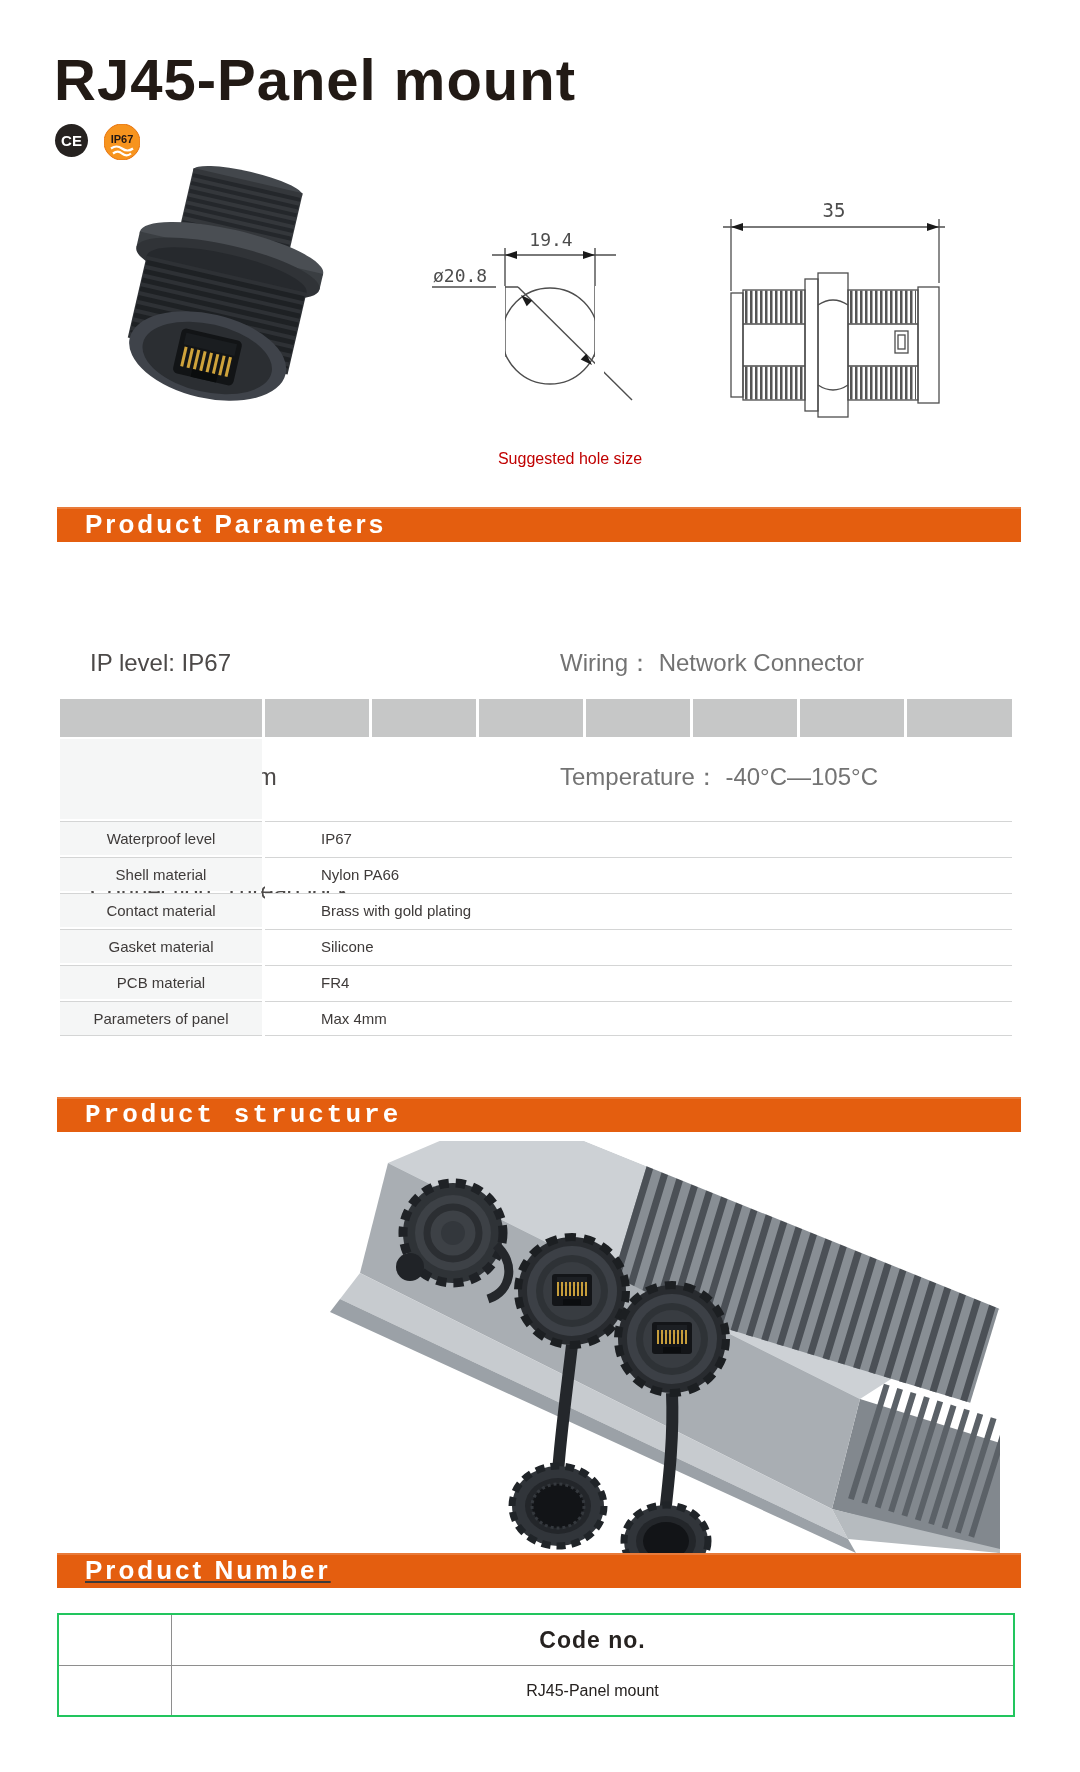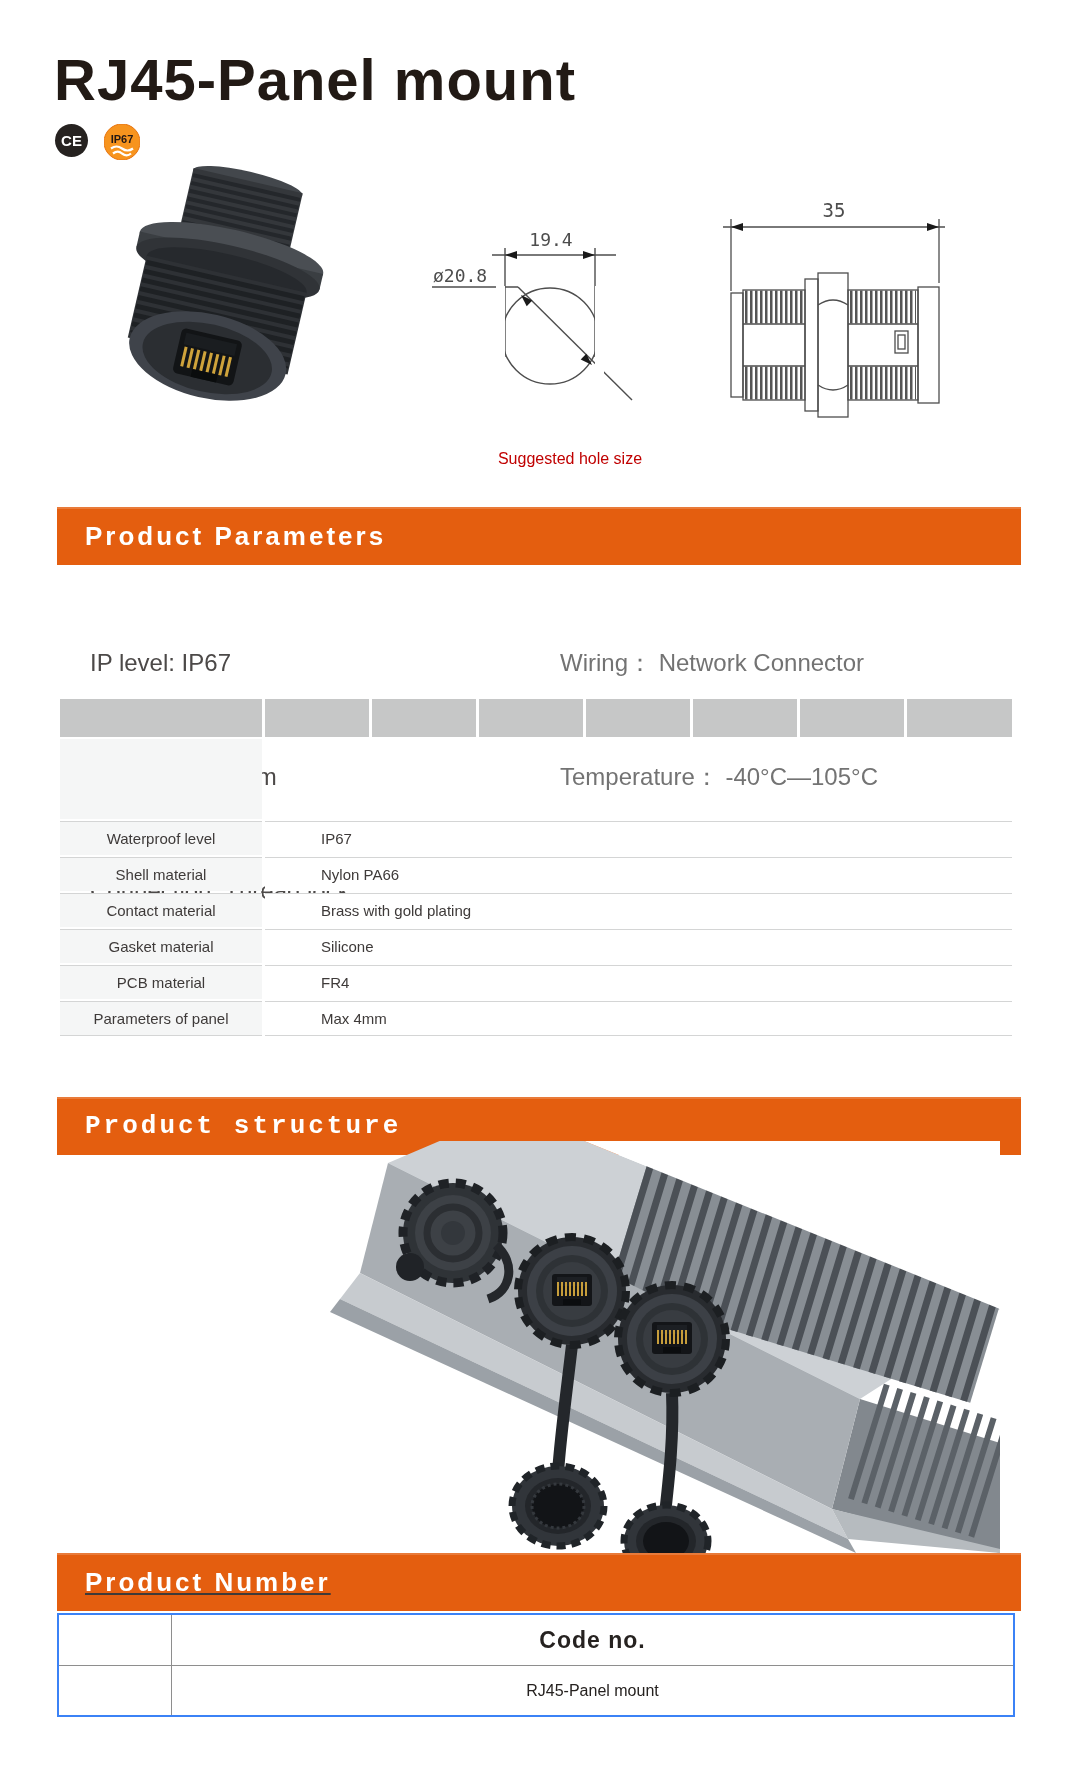--- a/index.html
+++ b/index.html
@@ -10,21 +10,21 @@
   .abs{position:absolute;}
 
   
   .title{left:54px;top:46px;font-size:58px;font-weight:bold;color:#221a15;letter-spacing:1px;}
   .badges{left:55px;top:124px;display:flex;gap:16px;align-items:flex-start;}
   .ce-badge{width:33px;height:33px;border-radius:50%;background:#262220;color:#ffffff;
     display:flex;align-items:center;justify-content:center;font-weight:bold;font-size:15px;letter-spacing:0px;}
   .ip-badge svg{display:block;}
 
   
-  .section-bar{left:57px;width:964px;height:58px;background:#e45e0f;
+  .section-bar{left:57px;width:964px;height:35px;background:#e45e0f;
     display:flex;align-items:center;box-shadow:inset 0 2px 0 rgba(255,255,255,.18);}
   .section-bar span{color:#ffffff;font-weight:bold;font-size:26px;letter-spacing:3px;padding-left:28px;}
 
   
   .note{left:420px;top:450px;width:300px;text-align:center;color:#c00000;font-size:16px;}
 
   
   .params-left{left:90px;top:568px;font-size:24px;color:#4c4948;line-height:38px;white-space:pre;}
   .params-right{left:560px;top:568px;font-size:24px;color:#737373;line-height:38px;white-space:pre;}
 
@@ -36,21 +36,21 @@
   .spec-table .hcell.first{width:202px;}
   .spec-table .spacer-label{background:#f5f6f6;height:80px;}
   .spec-table .label-cell{background:#f5f6f6;height:33px;text-align:center;font-size:15px;color:#3e3a39;
     border-top:1px solid #d4d5d5;}
   .spec-table .value-cell{background:#ffffff;font-size:15px;color:#3e3a39;padding-left:56px;
     border-top:1px solid #d4d5d5;}
   .spec-table tr.last .label-cell,.spec-table tr.last .value-cell{border-bottom:1px solid #d4d5d5;}
 
   
   .number-table{left:57px;top:1613px;width:958px;}
-  .number-table table{width:100%;border-collapse:collapse;border:2px solid #3b82f6;}
+  .number-table table{width:100%;border-collapse:collapse;border:2px solid #22c55e;}
   .number-table td{border:1px solid #8e8e8e;}
   .number-table .ncol{width:110px;}
   .number-table .code-head{height:48px;text-align:center;font-size:23px;font-weight:bold;color:#262220;letter-spacing:1px;}
   .number-table .code-val{height:47px;text-align:center;font-size:16px;color:#262220;}
 
   .draw-text{font-family:"DejaVu Sans Mono",monospace;fill:#4d4d4d;}
 </style>
 </head>
 <body>
 

